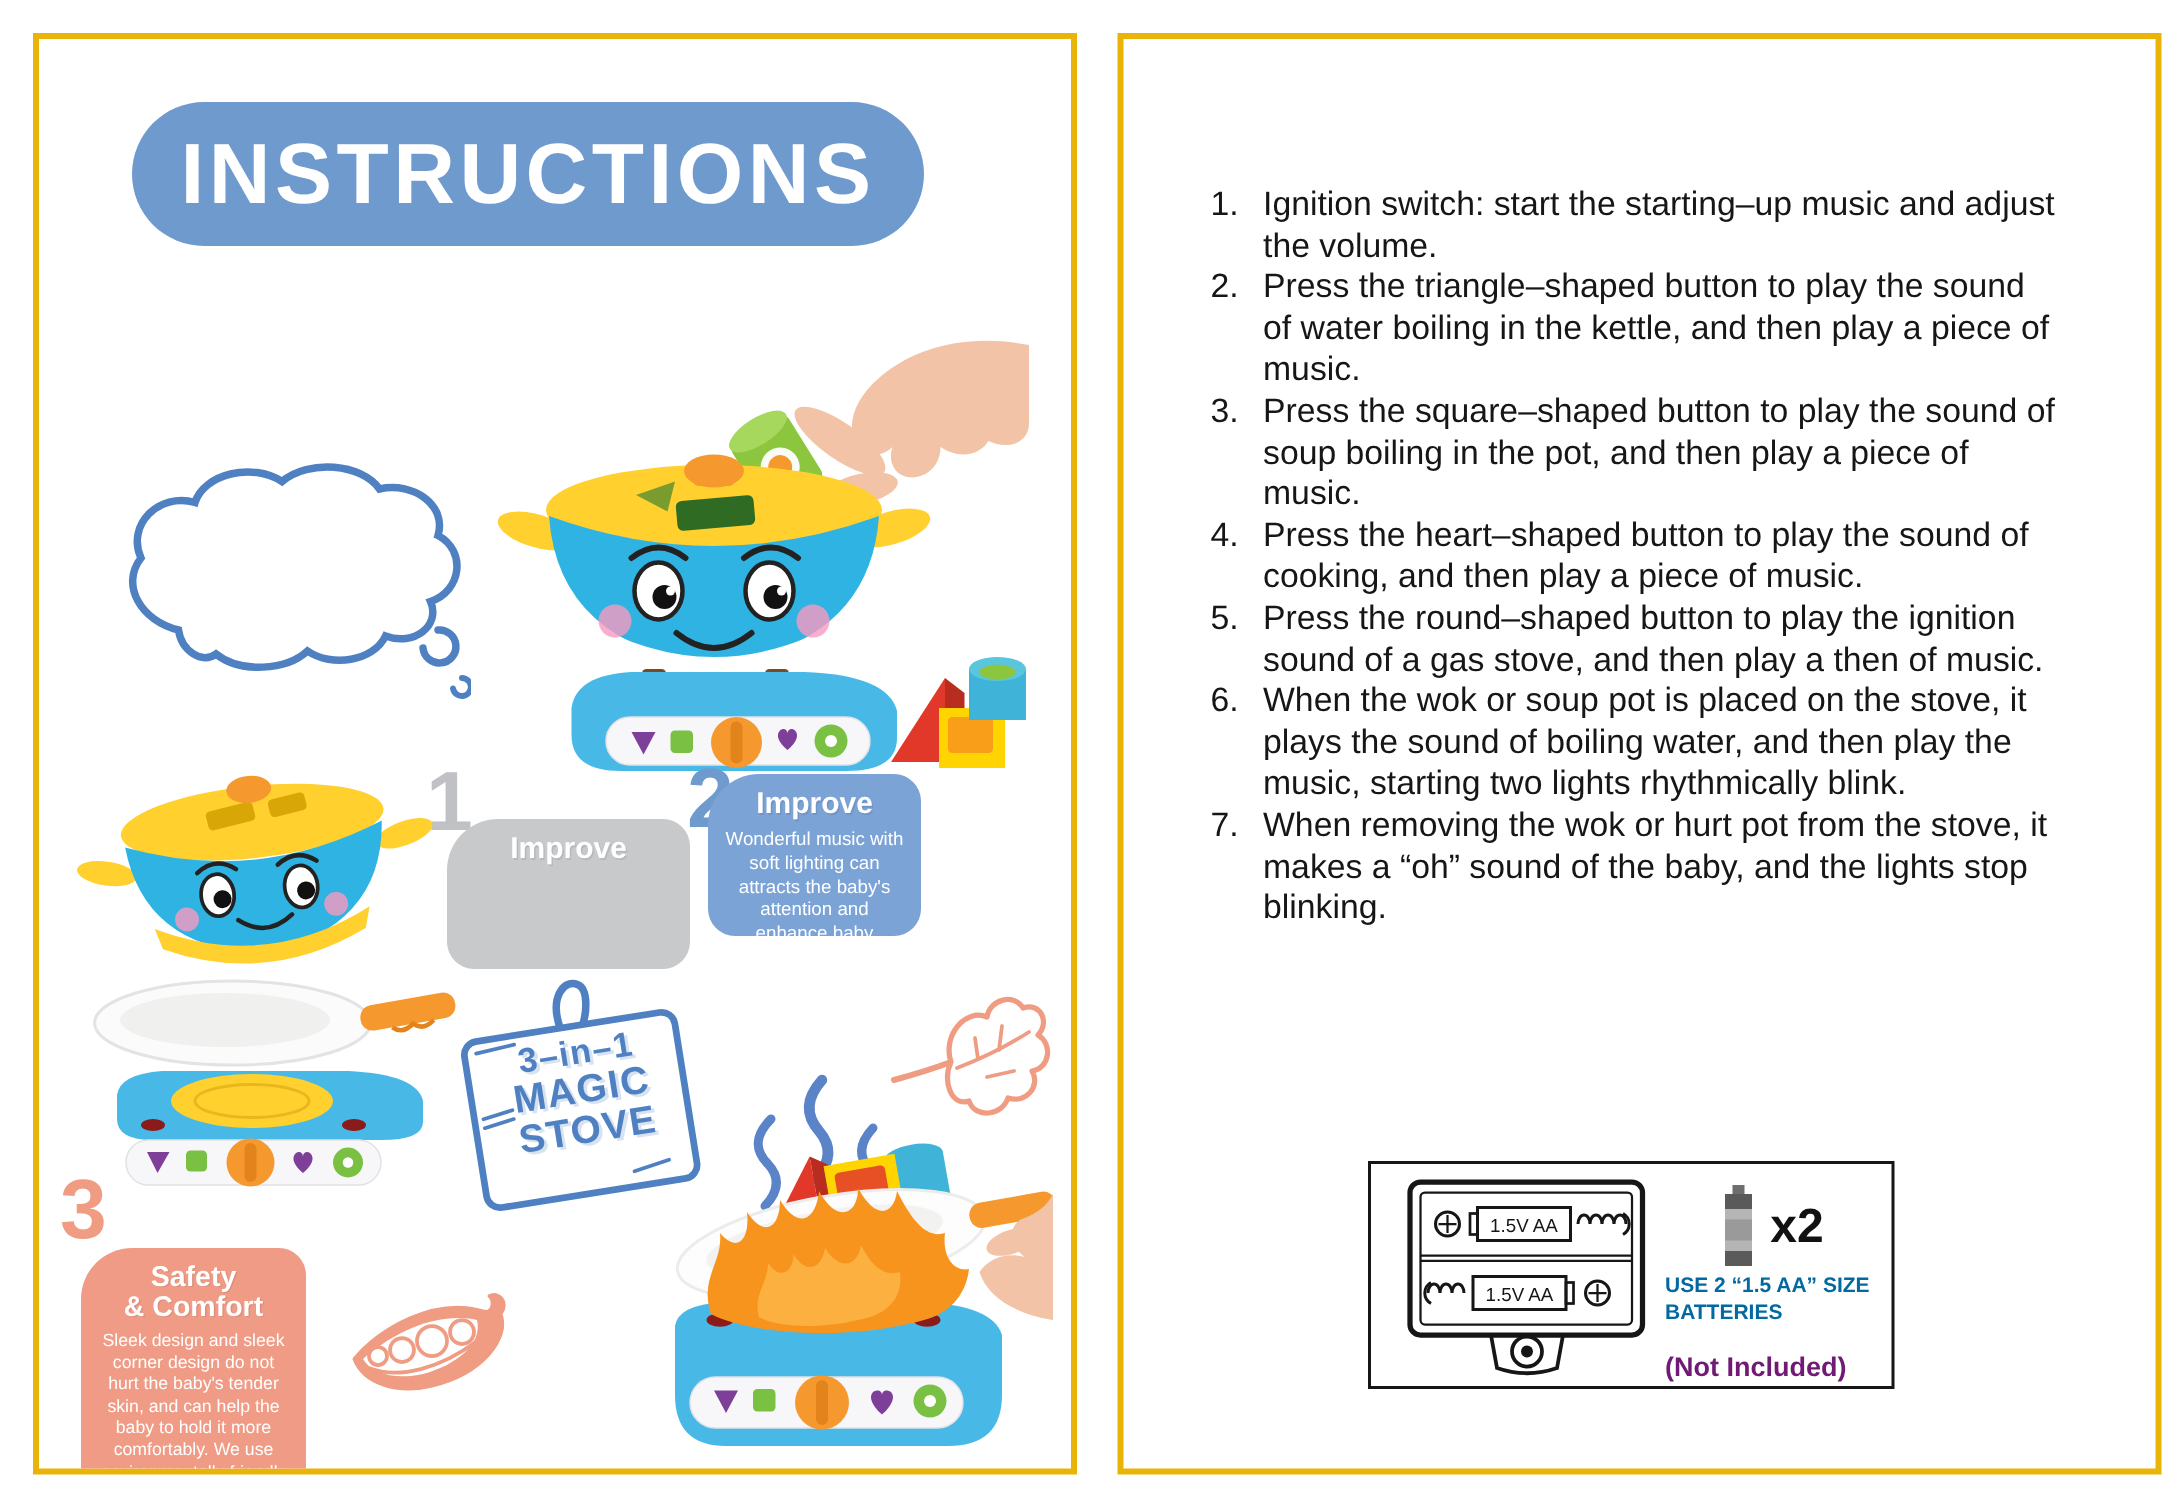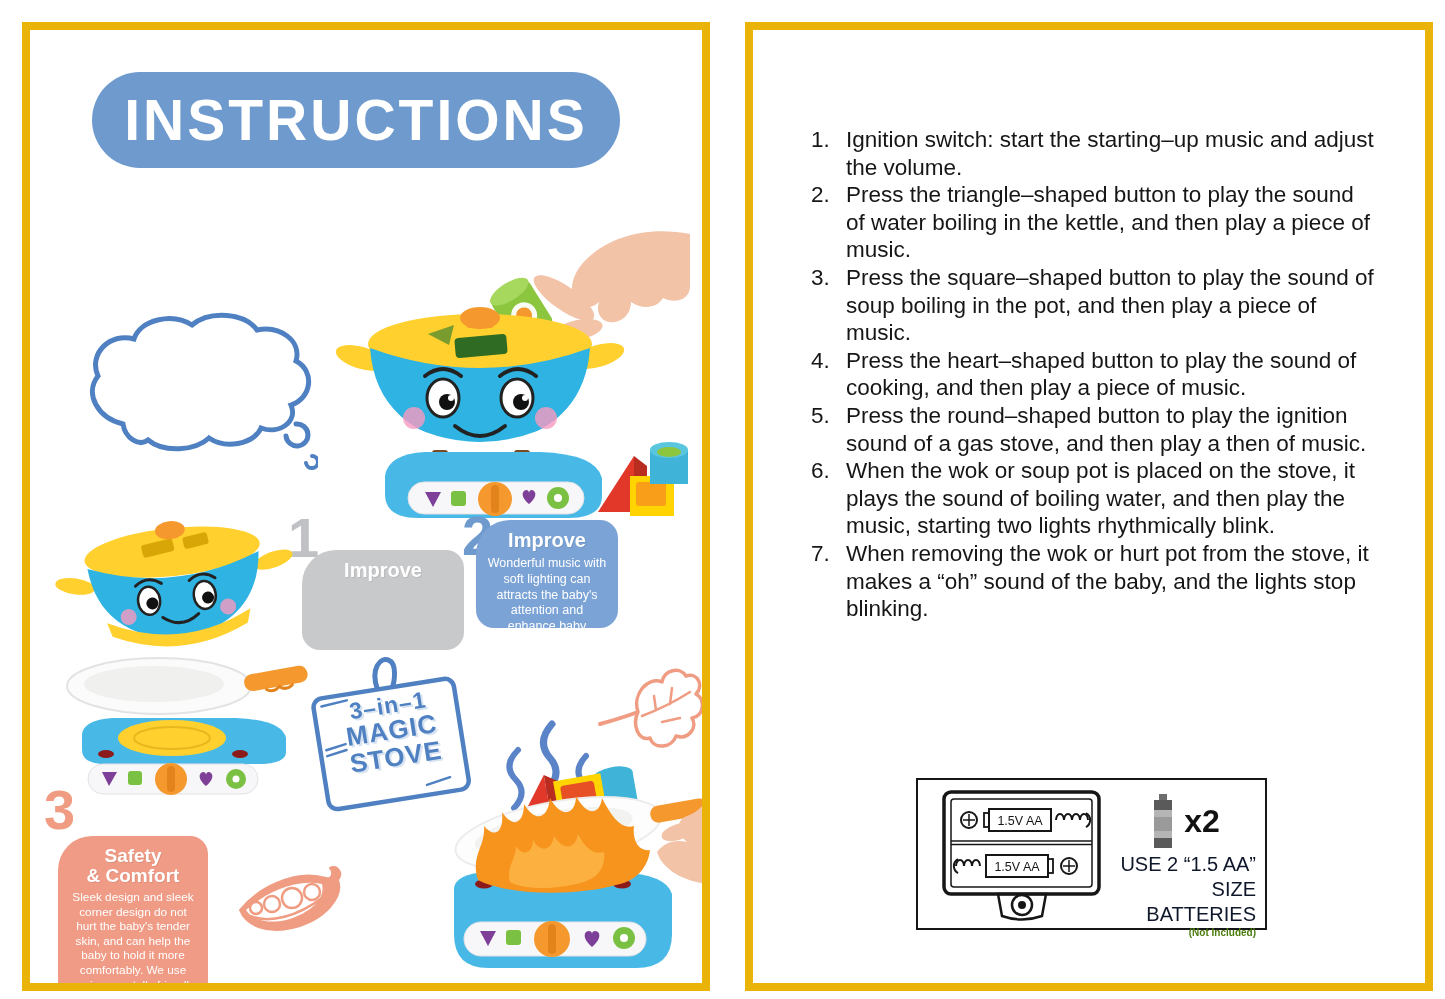--- a/index.html
+++ b/index.html
@@ -3,21 +3,21 @@
 <meta charset="utf-8">
 <style>
   html,body{margin:0;padding:0;}
   body{
     width:1445px;height:999px;position:relative;background:#ffffff;
     font-family:"Liberation Sans", sans-serif;overflow:hidden;
     color:var(--ink,#1a1a1a);
   }
   .page{
     position:absolute;top:22px;width:672px;height:953px;
-    border:8px solid #eab308;background:#fff;overflow:hidden;
+    border:4px solid #eab308;background:#fff;overflow:hidden;padding-left:16px;
   }
   .page-left{left:22px;}
   .page-right{left:745px;}
 
   
   .title-pill{
     position:absolute;left:62px;top:42px;width:528px;height:96px;
     background:var(--pill-blue,#6f9ace);border-radius:48px;
     display:flex;align-items:center;justify-content:center;
     color:#fff;font-size:57px;font-weight:bold;letter-spacing:3px;
@@ -65,25 +65,25 @@
   .ins-list{position:absolute;left:58px;top:96px;width:566px;}
   .ins-item{display:flex;font-size:22.5px;line-height:27.6px;color:#161616;}
   .ins-num{flex:0 0 35px;}
   .ins-text{flex:1;}
 
   .battery-box{
     position:absolute;left:163px;top:748px;width:347px;height:148px;
     border:2px solid #161616;background:#fff;
   }
   .bat-diagram{position:absolute;left:18px;top:6px;width:175px;height:136px;}
-  .bat-right{position:absolute;left:196px;top:10px;width:142px;text-align:right;}
+  .bat-right{position:absolute;left:196px;top:10px;width:142px;text-align:left;}
   .bat-count-row{display:flex;align-items:center;justify-content:center;gap:8px;height:62px;}
   .bat-count{font-size:32px;font-weight:bold;color:#111;}
-  .bat-usage1,.bat-usage2{font-size:20px;font-weight:normal;color:#0f172a;line-height:1.25;}
-  .bat-usage3{font-size:10px;font-weight:bold;color:#4d7c0f;margin-top:0;}
+  .bat-usage1,.bat-usage2{font-size:14px;font-weight:bold;color:#0369a1;line-height:1.25;}
+  .bat-usage3{font-size:18px;font-weight:bold;color:#701a75;margin-top:18px;}
   svg text{font-family:"Liberation Sans", sans-serif;}
 </style>
 </head>
 <body>
 
 <div class="page page-left">
 
   <div class="title-pill">INSTRUCTIONS</div>
 
   <div class="bubble-wrap">

